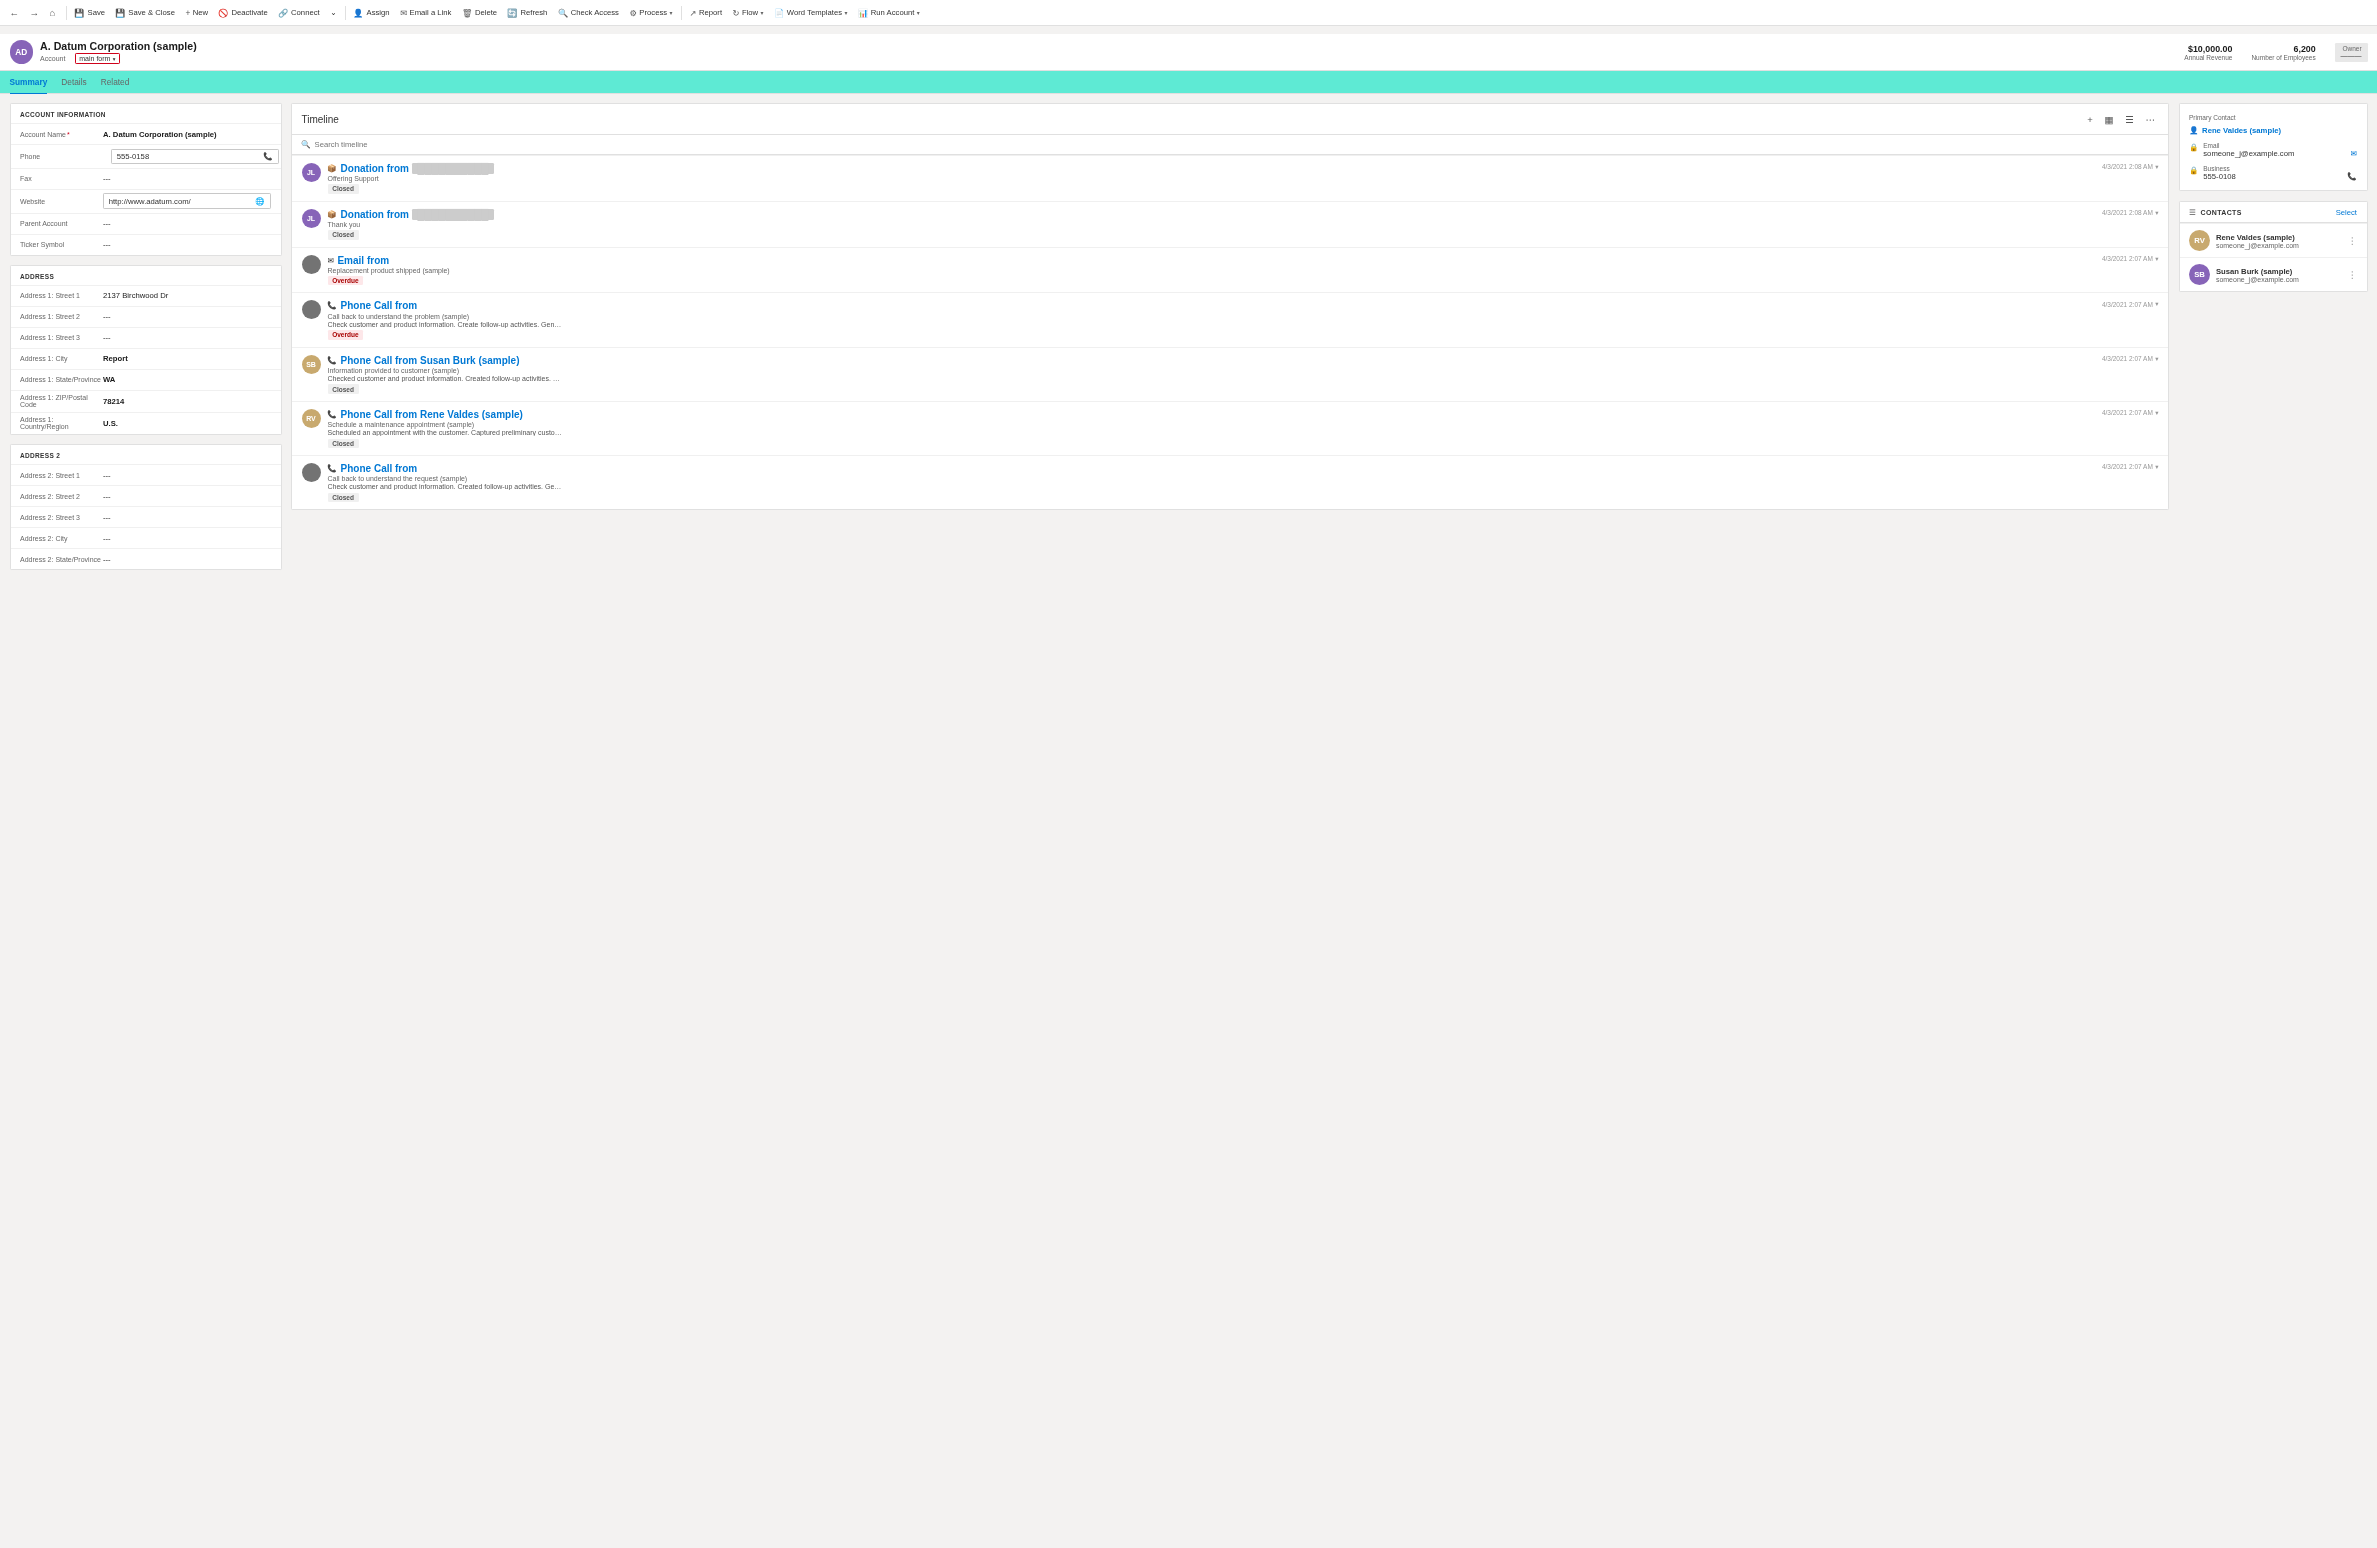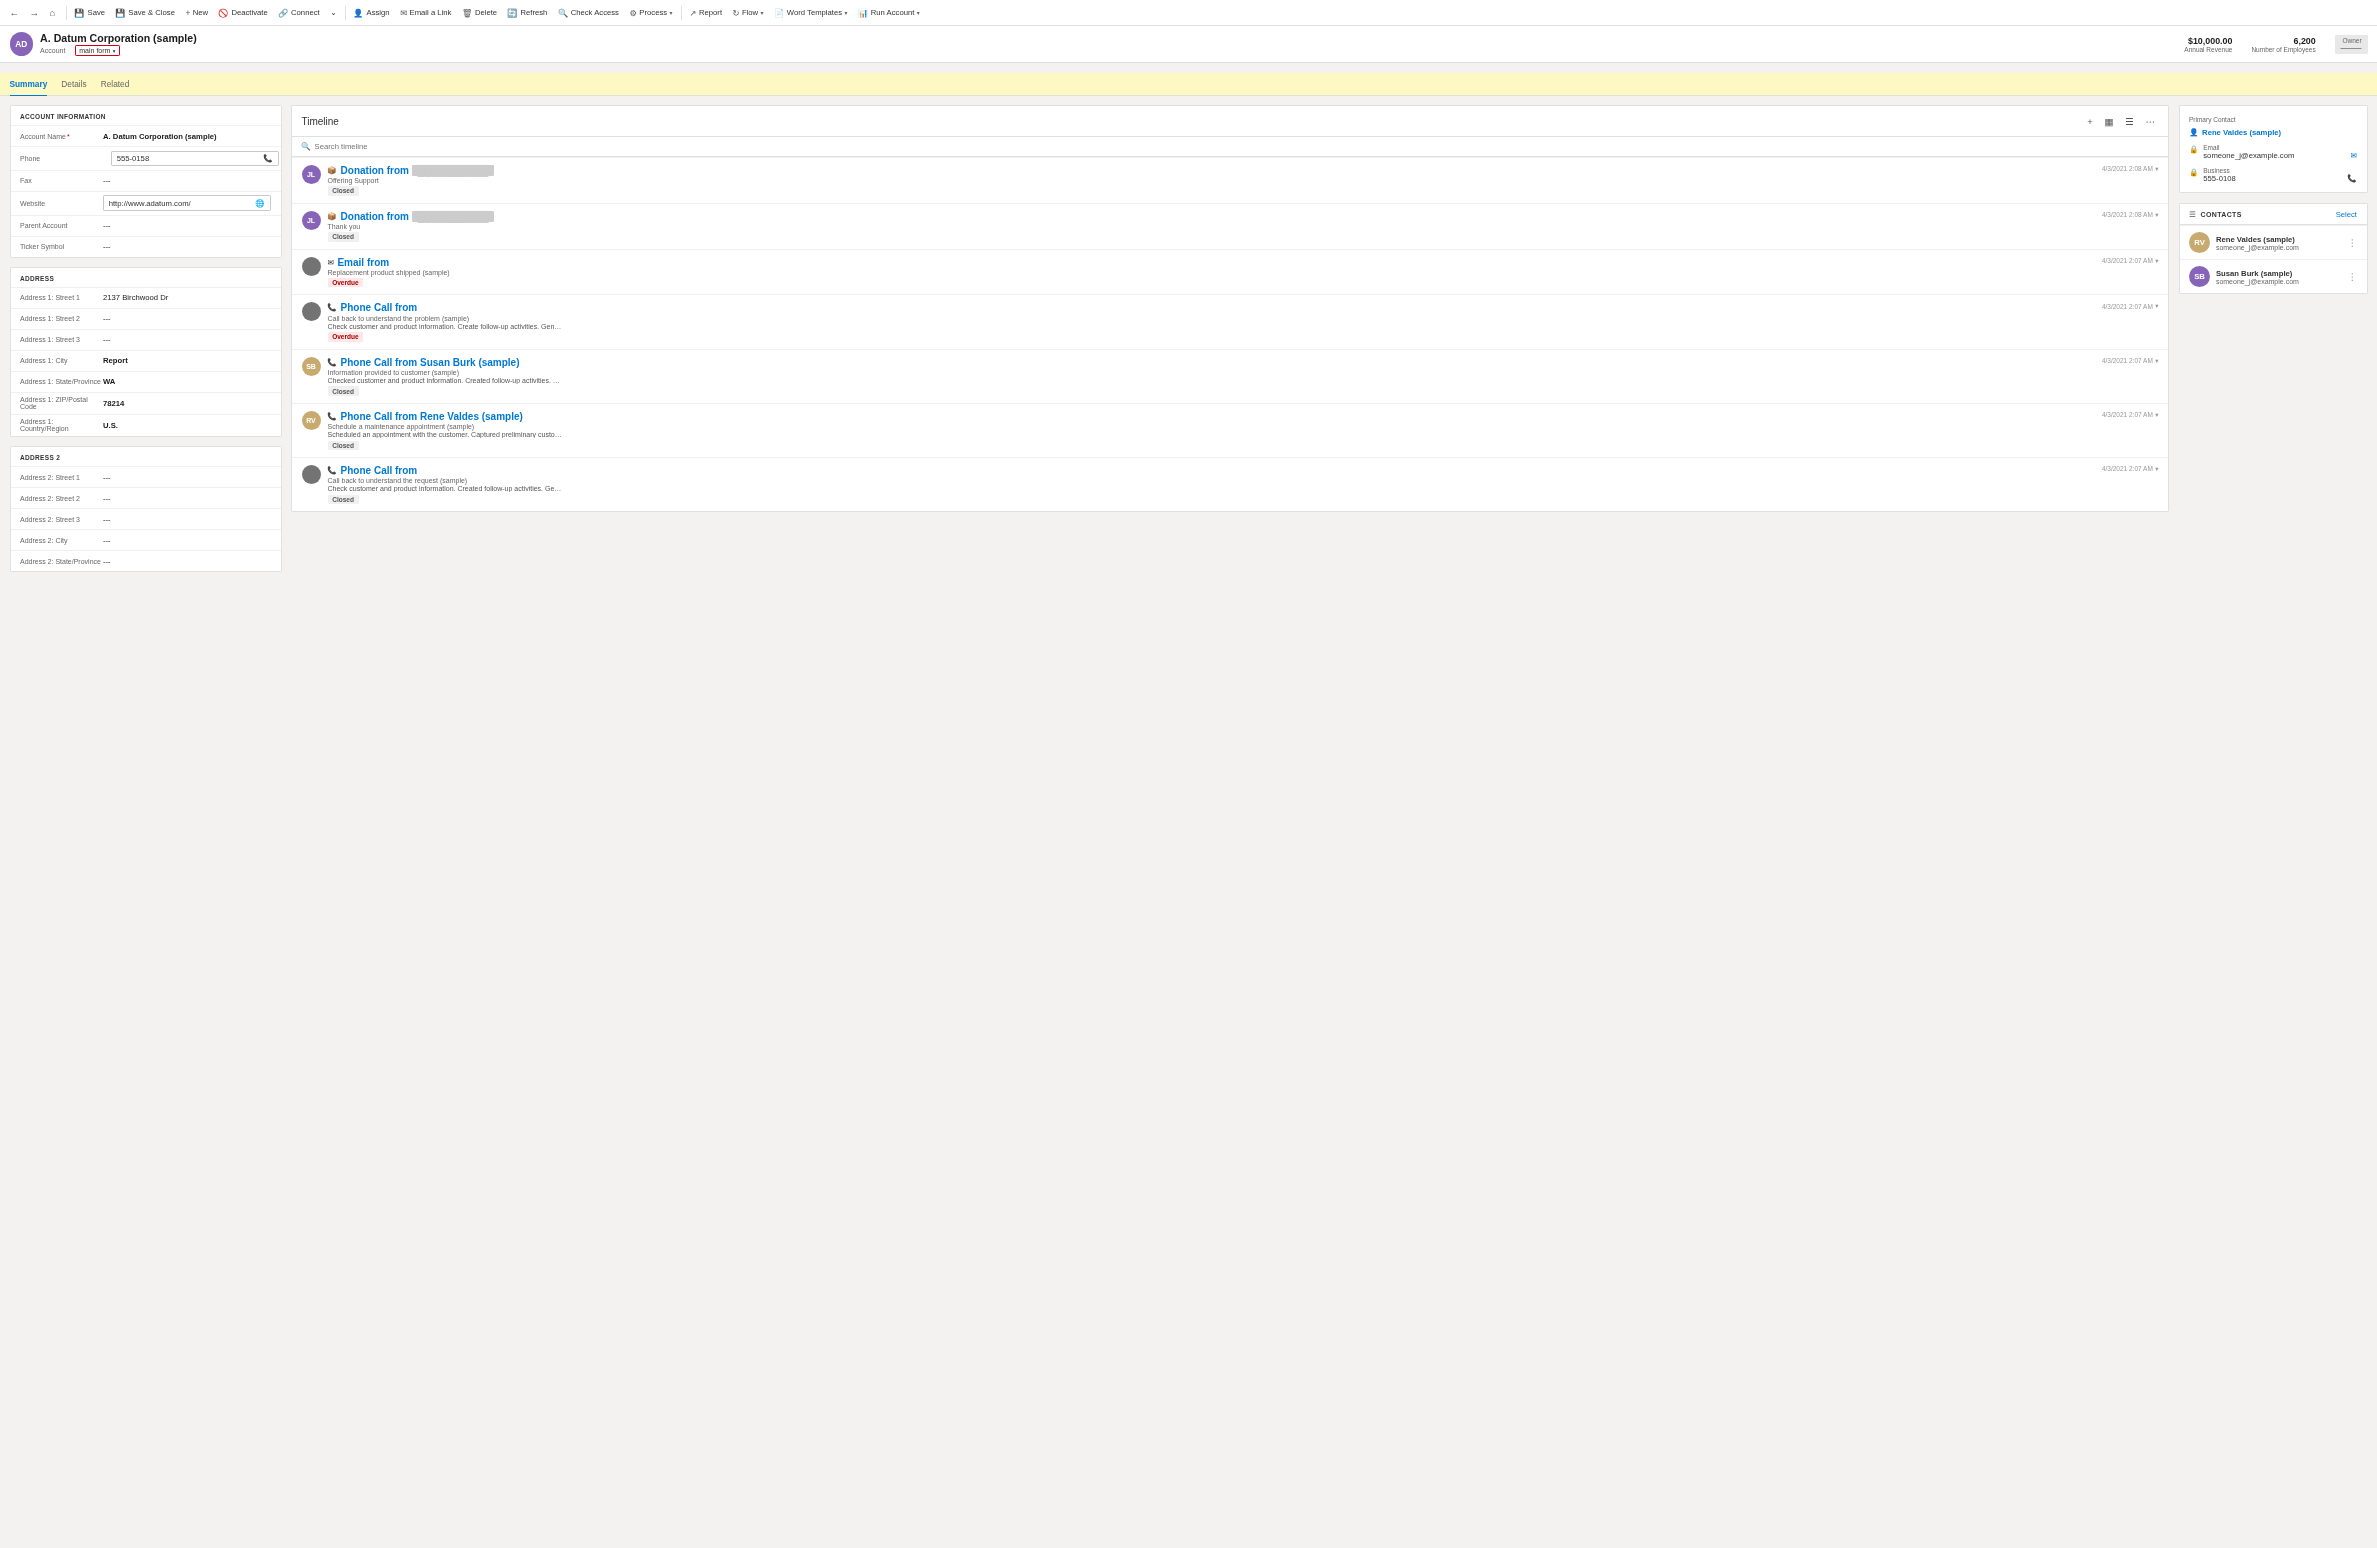--- a/index.html
+++ b/index.html
@@ -34,20 +34,21 @@
     .nav-btn { background: none; border: none; cursor: pointer; padding: 3.5px 4.7px; font-size: 9.5px; color: #555; border-radius: 1.2px; }
 
     
     .record-header {
       background: #fff;
       border-bottom: 0.6px solid #e0e0e0;
       padding: 5.9px 9.5px;
       display: flex;
       align-items: center;
       justify-content: space-between;
+      margin-top: 8px;
     }
     .record-header-left { display: flex; align-items: center; gap: 7px; }
     .avatar-circle {
       width: 23.6px; height: 23.6px;
       background: #8764b8;
       border-radius: 50%;
       display: flex; align-items: center; justify-content: center;
       color: #fff; font-weight: 600; font-size: 8.3px;
       flex-shrink: 0;
     }
@@ -57,27 +58,26 @@
       padding: 1.2px 3.5px; font-size: 7px; color: #333; margin-left: 4.7px;
     }
     .record-header-right { display: flex; gap: 19px; align-items: center; }
     .header-stat { text-align: right; }
     .header-stat-value { font-size: 8.9px; font-weight: 600; color: #1a1a1a; }
     .header-stat-label { font-size: 6.5px; color: #666; }
     .owner-box { background: #e8e8e8; padding: 2.4px 5.9px; border-radius: 1.2px; font-size: 7px; color: #333; }
 
     
     .tab-bar {
-      background: #fef9c3;
+      background: #5eead4;
       border-bottom: 1.2px solid #e0e0e0;
       display: flex;
       align-items: flex-end;
       padding: 0 9.5px;
       gap: 14px;
-      margin-top: 10px;
     }
     .tab-item {
       padding: 5.9px 0;
       font-size: 8.3px;
       cursor: pointer;
       border-bottom: 1.2px solid transparent;
       margin-bottom: -1.2px;
       color: #666;
     }
     .tab-item.active { color: #0078d4; border-bottom-color: #0078d4; font-weight: 600; }

